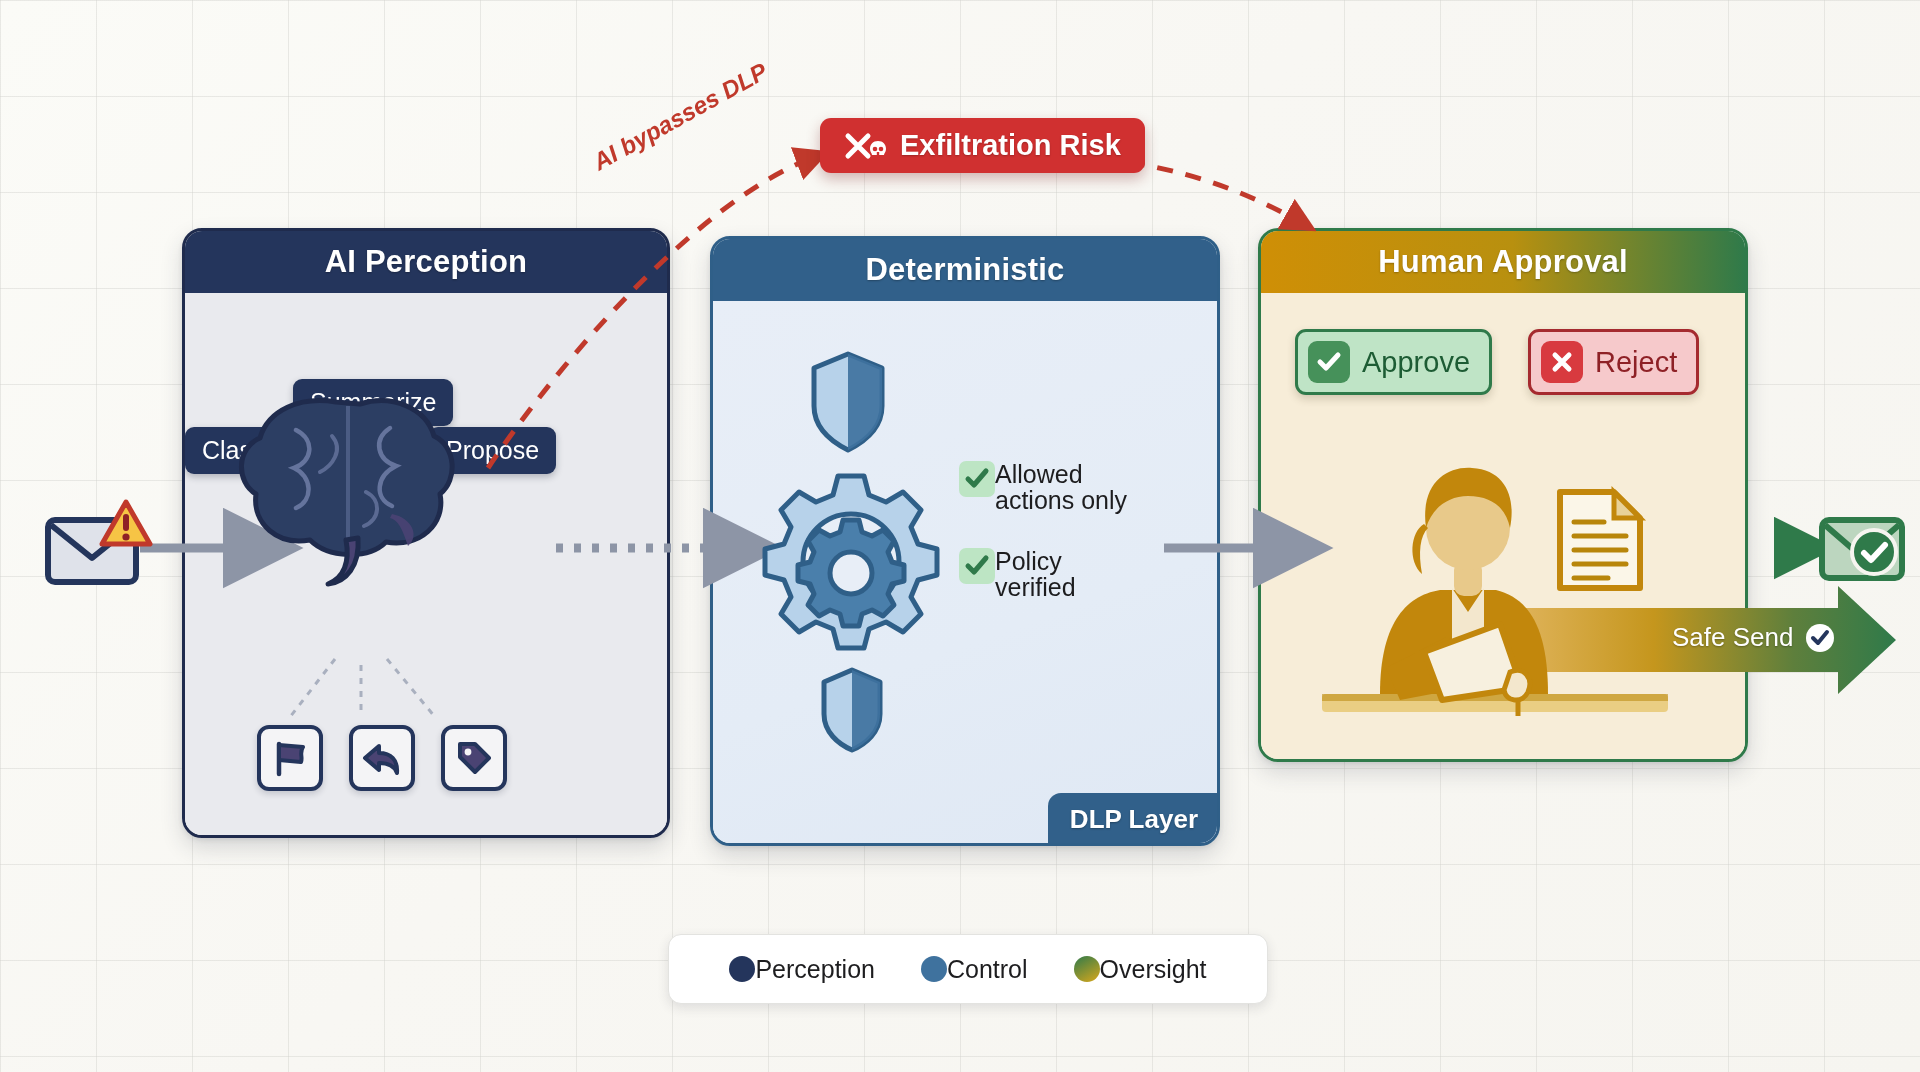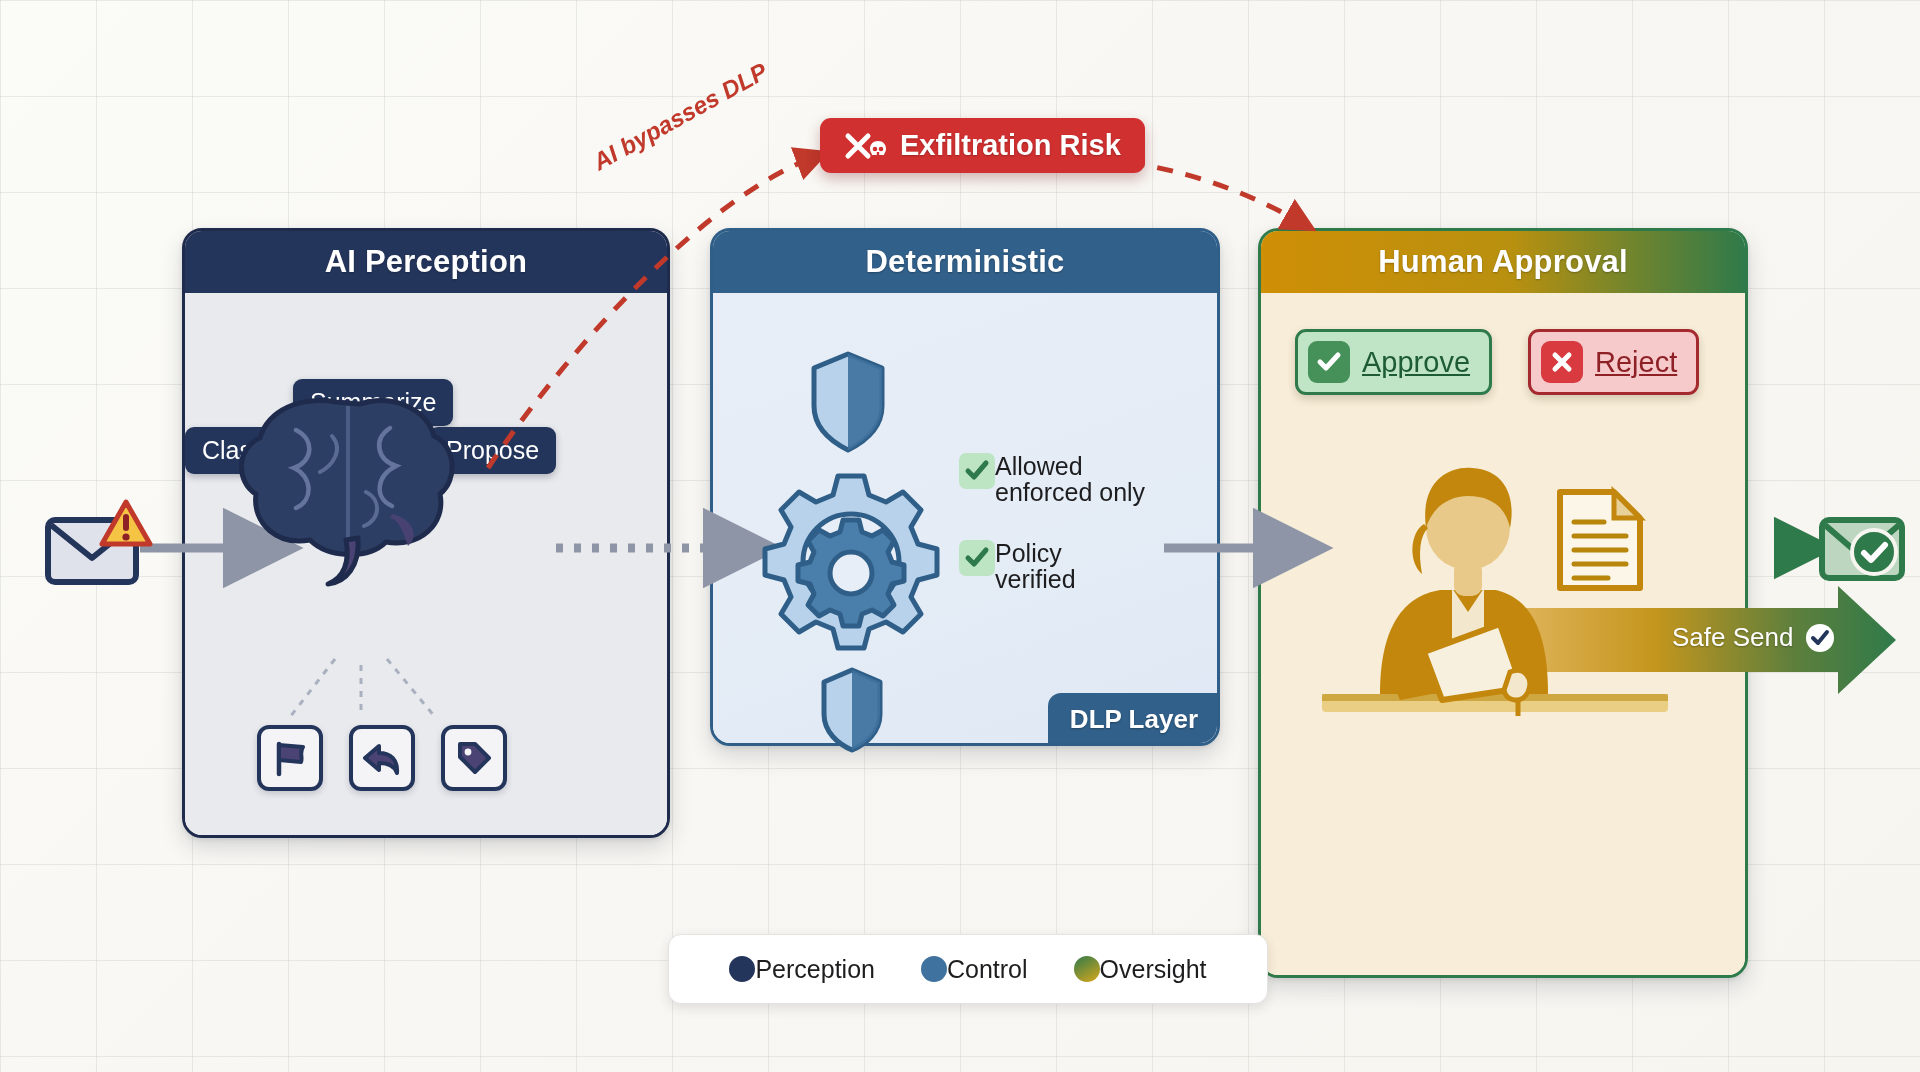--- a/index.html
+++ b/index.html
@@ -34,27 +34,27 @@
     letter-spacing: .2px;
     text-shadow: 0 1px 2px rgba(0,0,0,.28);
   }
   .panel-body { position: relative; height: calc(100% - 62px); }
 
   #panel-perception { left: 182px; top: 228px; width: 488px; height: 610px;
       border: 3px solid #1f2b4d; }
   #panel-perception .panel-head { background: #24355c; }
   #panel-perception .panel-body { background: #e9eaee; }
 
-  #panel-deterministic { left: 710px; top: 228px; width: 510px; height: 518px;
+  #panel-deterministic { left: 710px; top: 236px; width: 510px; height: 610px;
       border: 3px solid #2f5f88; }
   #panel-deterministic .panel-head { background: #31608a; }
   #panel-deterministic .panel-body {
       background: linear-gradient(160deg,#e8eef7 0%, #e4ecf6 60%, #dfe8f4 100%); }
 
-  #panel-approval { left: 1258px; top: 228px; width: 490px; height: 750px;
+  #panel-approval { left: 1258px; top: 228px; width: 490px; height: 534px;
       border: 3px solid #2f7a4a; }
   #panel-approval .panel-head { background: linear-gradient(90deg,#cf8f06 0%, #b8900f 52%, #2f7a4a 100%); }
   #panel-approval .panel-body { background: #f7edd8; }
 
   
   .bubble {
     position: absolute;
     background: #24355c;
     color: #fff;
     border-radius: 9px;
@@ -109,21 +109,20 @@
   }
 
   
   .decision-row { position: absolute; left: 34px; top: 36px; display: flex; gap: 36px; }
   .dbtn {
     display: flex; align-items: center; gap: 12px;
     padding: 9px 19px 9px 10px;
     border-radius: 11px;
     font-size: 29px; font-weight: normal;
     box-shadow: 0 4px 9px rgba(60,50,20,.20);
-    text-decoration: underline;
   }
   #btn-approve { background: #bfe4c6; border: 3px solid #2f7a4a; color: #1d5c34; }
   #btn-reject  { background: #f6c9cb; border: 3px solid #a52a2f; color: #8e2126; }
   .dbtn .glyph {
     width: 42px; height: 42px; border-radius: 9px;
     display: flex; align-items: center; justify-content: center;
     color: #fff;
   }
   #btn-approve .glyph { background: #46915a; }
   #btn-reject  .glyph { background: #d83a3f; }
@@ -358,21 +357,21 @@
 
       <div class="checklist">
         <div class="check-row">
           <span class="check-box">
             <svg width="26" height="26" viewBox="0 0 26 26">
               <path d="M4,13 L10,19 L22,5" fill="none" stroke="#2f7a4a" stroke-width="5" stroke-linecap="round" stroke-linejoin="round"></path>
             </svg>
           </span>
           <span class="check-text">
             <span>Allowed</span><br>
-            <span>enforced only</span>
+            <span>actions only</span>
           </span>
         </div>
         <div class="check-row">
           <span class="check-box">
             <svg width="26" height="26" viewBox="0 0 26 26">
               <path d="M4,13 L10,19 L22,5" fill="none" stroke="#2f7a4a" stroke-width="5" stroke-linecap="round" stroke-linejoin="round"></path>
             </svg>
           </span>
           <span class="check-text">
             <span>Policy</span><br>

